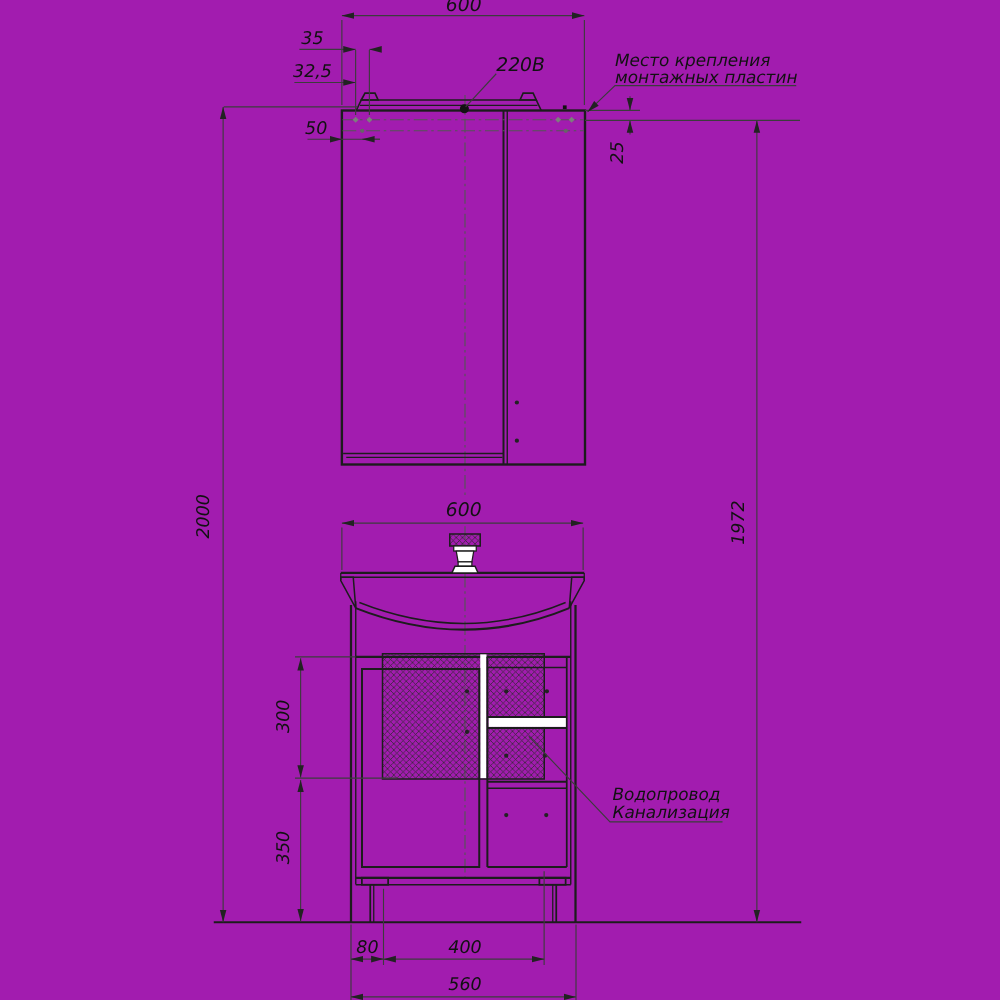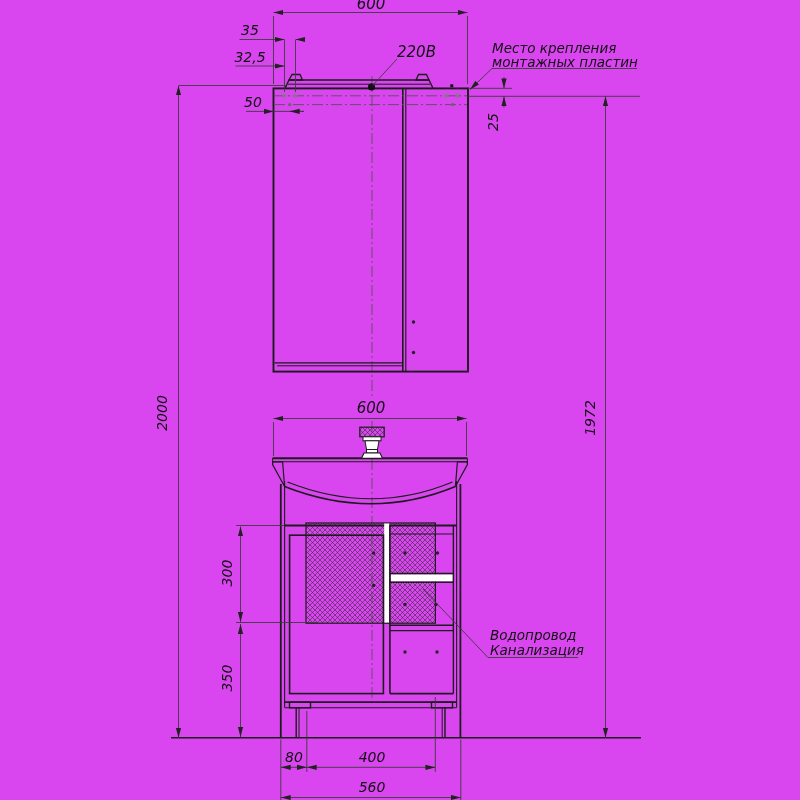--- a/index.html
+++ b/index.html
@@ -1,16 +1,16 @@
 <!DOCTYPE html>
 <html><head>
 <meta charset="utf-8">
 <style>
   html,body{margin:0;padding:0;background:#ffffff;}
-  .canvas{position:relative;width:800px;height:800px;background:#d946ef;overflow:hidden;
+  .canvas{position:relative;width:800px;height:800px;background:#a21caf;overflow:hidden;
           font-family:"DejaVu Sans","Liberation Sans",sans-serif;}
   svg{display:block}
   text{fill:#111;font-style:italic;font-family:"DejaVu Sans","Liberation Sans",sans-serif;}
   .dim{font-size:14px;}
   .dim-big{font-size:15px;}
   .note{font-size:13.5px;}
 </style>
 </head>
 <body>
 

